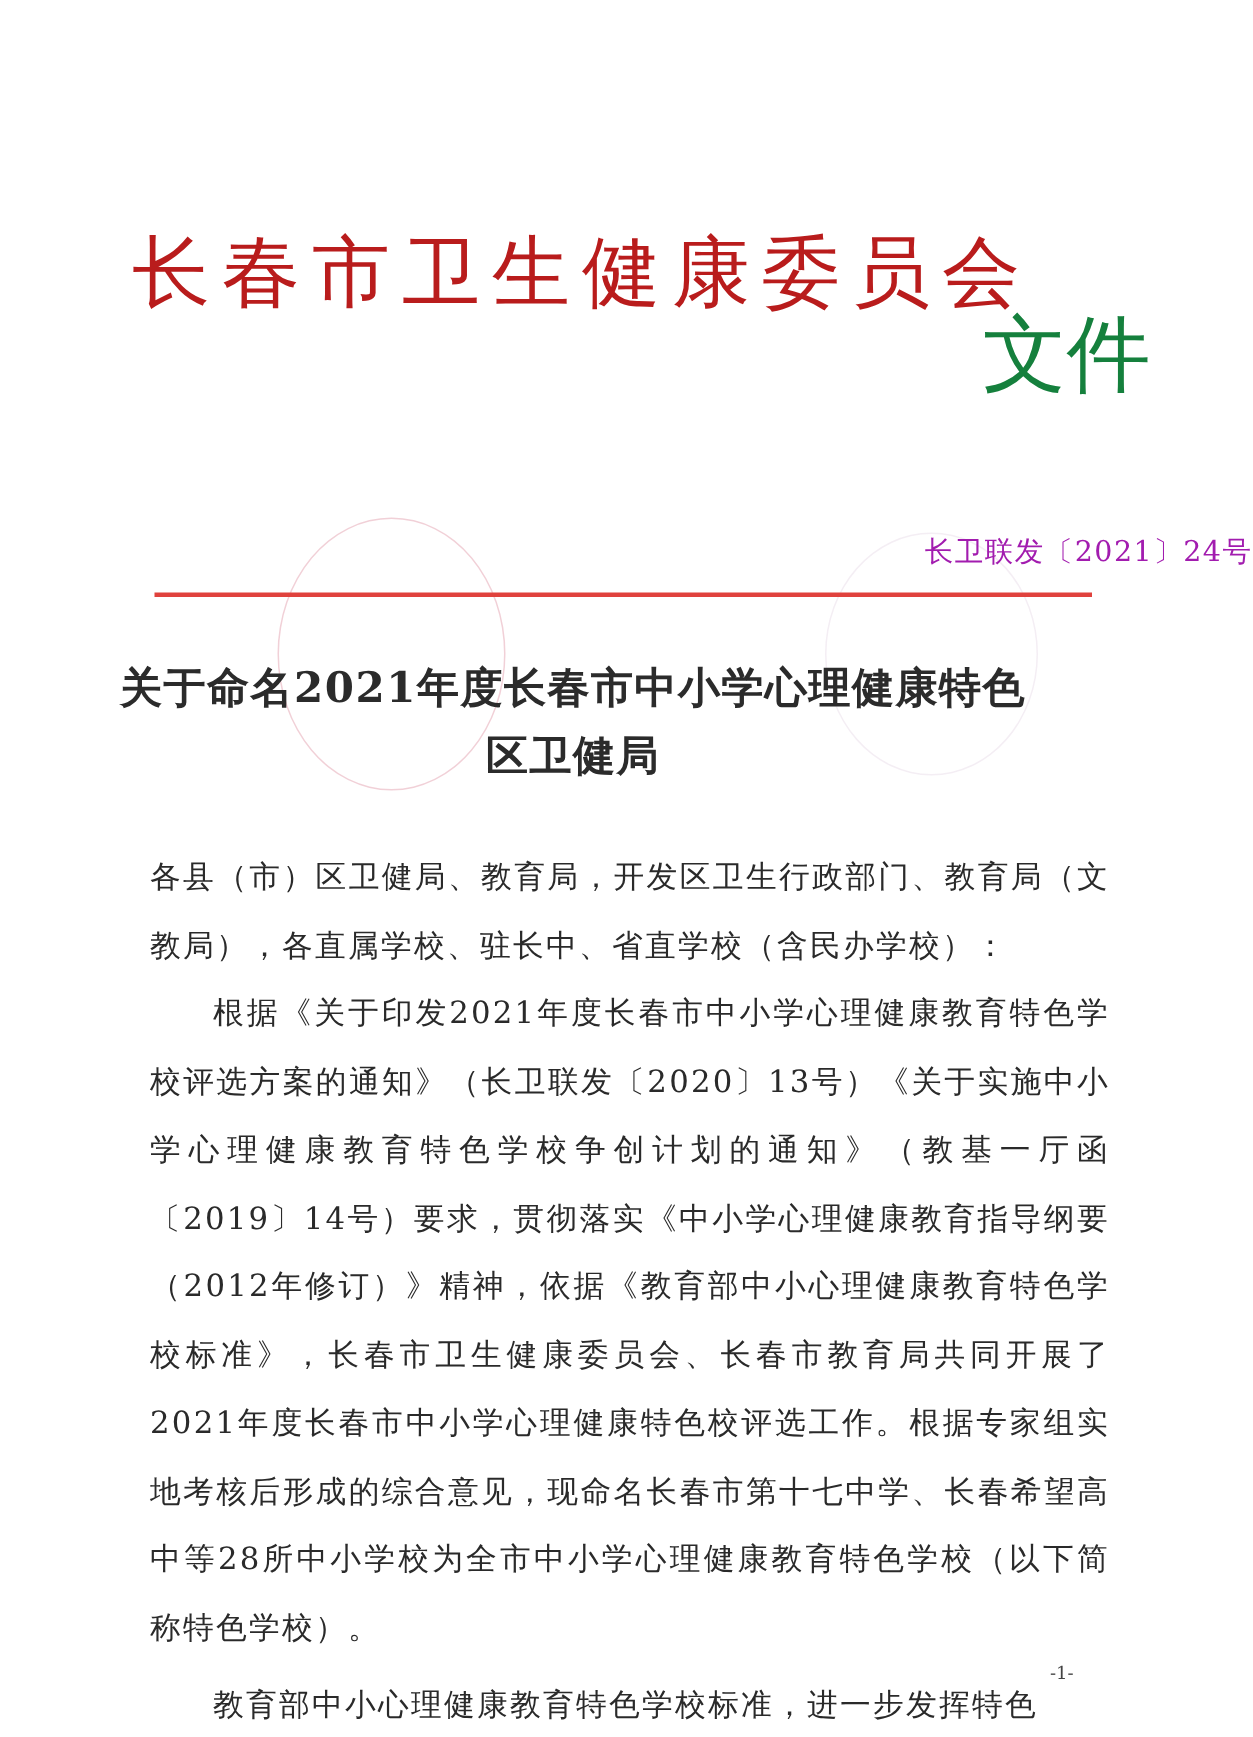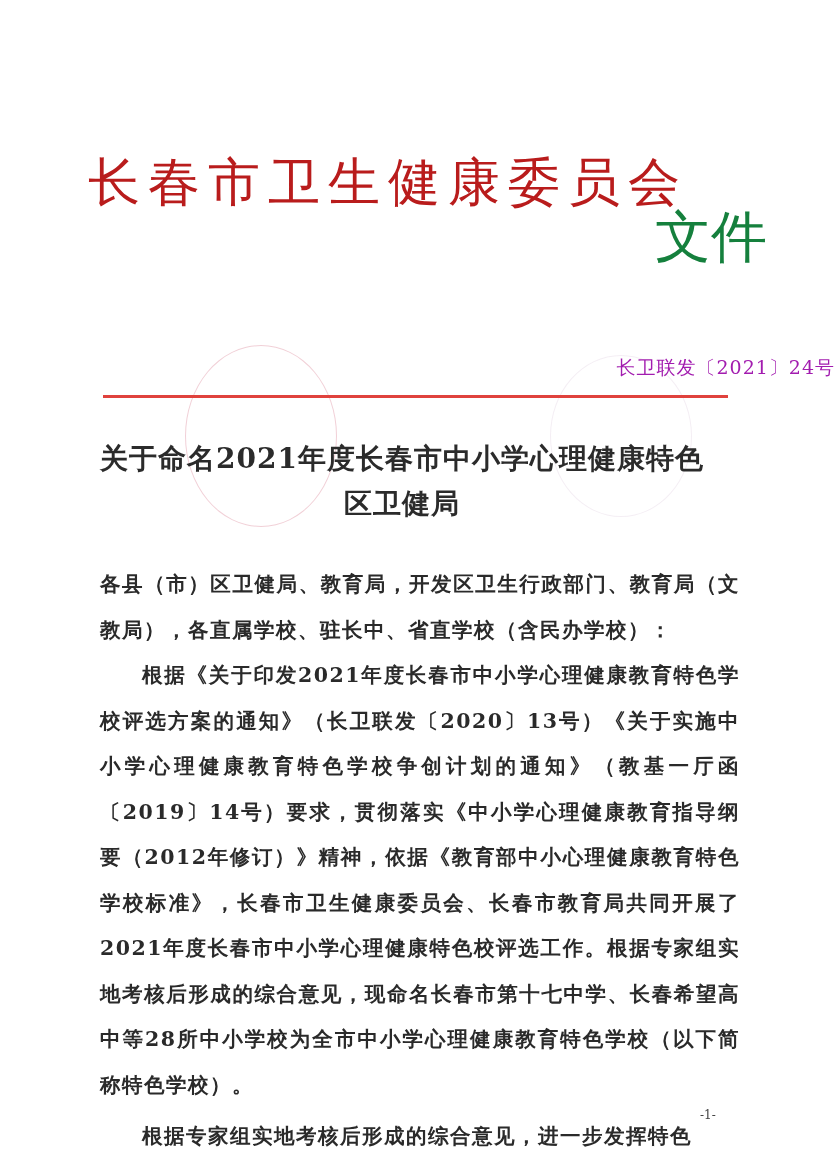--- a/index.html
+++ b/index.html
@@ -20,26 +20,26 @@
   .doc-number { position:absolute; left:0; width:835px; top:355px; text-align:right;
                 font-size:19px; letter-spacing:1px; color:#a21caf; }
   .red-rule { position:absolute; left:103px; width:625px; top:395px; height:3px; background:#e0423d; }
 
   .stamp { position:absolute; border-radius:50%; border:1.5px solid rgba(215,120,140,0.35); }
   .stamp.s1 { left:185px; top:345px; width:150px; height:180px; }
   .stamp.s2 { left:550px; top:355px; width:140px; height:160px; border-color:rgba(200,170,200,0.2); }
 
   .title { position:absolute; left:0; width:764px; text-align:center;
            font-family:"DejaVu Serif","Liberation Serif",serif; font-weight:bold;
-           font-size:28px; color:#2b2b2b; letter-spacing:1px;margin-left:20px; }
+           font-size:28px; color:#2b2b2b; letter-spacing:1px; }
   .title.t1 { top:440px; }
   .title.t2 { top:485px; }
 
   .body { position:absolute; left:100px; width:640px; top:562px;
-          font-size:20.5px; line-height:45.5px; color:#2a2a2a; letter-spacing:1.5px;font-weight:bold; }
+          font-size:20.5px; line-height:45.5px; color:#2a2a2a; letter-spacing:1.5px; }
   .body p { margin:0; text-align:justify; }
   .body p.indent { text-indent:42px; }
   .body p.gap { margin-top:6px; }
 
   .page-number { position:absolute; left:700px; top:1108px; font-size:12px; color:#444; }
 </style>
 </head>
 <body>
 
 <div class="page">
@@ -52,17 +52,17 @@
 
   <div class="doc-number">长卫联发〔2021〕24号</div>
   <div class="red-rule"></div>
 
   <div class="title t1">关于命名2021年度长春市中小学心理健康特色</div>
   <div class="title t2">区卫健局</div>
 
   <div class="body">
     <p>各县（市）区卫健局、教育局，开发区卫生行政部门、教育局（文教局），各直属学校、驻长中、省直学校（含民办学校）：</p>
     <p class="indent">根据《关于印发2021年度长春市中小学心理健康教育特色学校评选方案的通知》（长卫联发〔2020〕13号）《关于实施中小学心理健康教育特色学校争创计划的通知》（教基一厅函〔2019〕14号）要求，贯彻落实《中小学心理健康教育指导纲要（2012年修订）》精神，依据《教育部中小心理健康教育特色学校标准》，长春市卫生健康委员会、长春市教育局共同开展了2021年度长春市中小学心理健康特色校评选工作。根据专家组实地考核后形成的综合意见，现命名长春市第十七中学、长春希望高中等28所中小学校为全市中小学心理健康教育特色学校（以下简称特色学校）。</p>
-    <p class="indent gap">根据专家组实地考核后形成的综合意见，进一步发挥特色</p>
+    <p class="indent gap">教育部中小心理健康教育特色学校标准，进一步发挥特色</p>
   </div>
 
   <div class="page-number">-1-</div>
 </div>
 
 </body></html>

